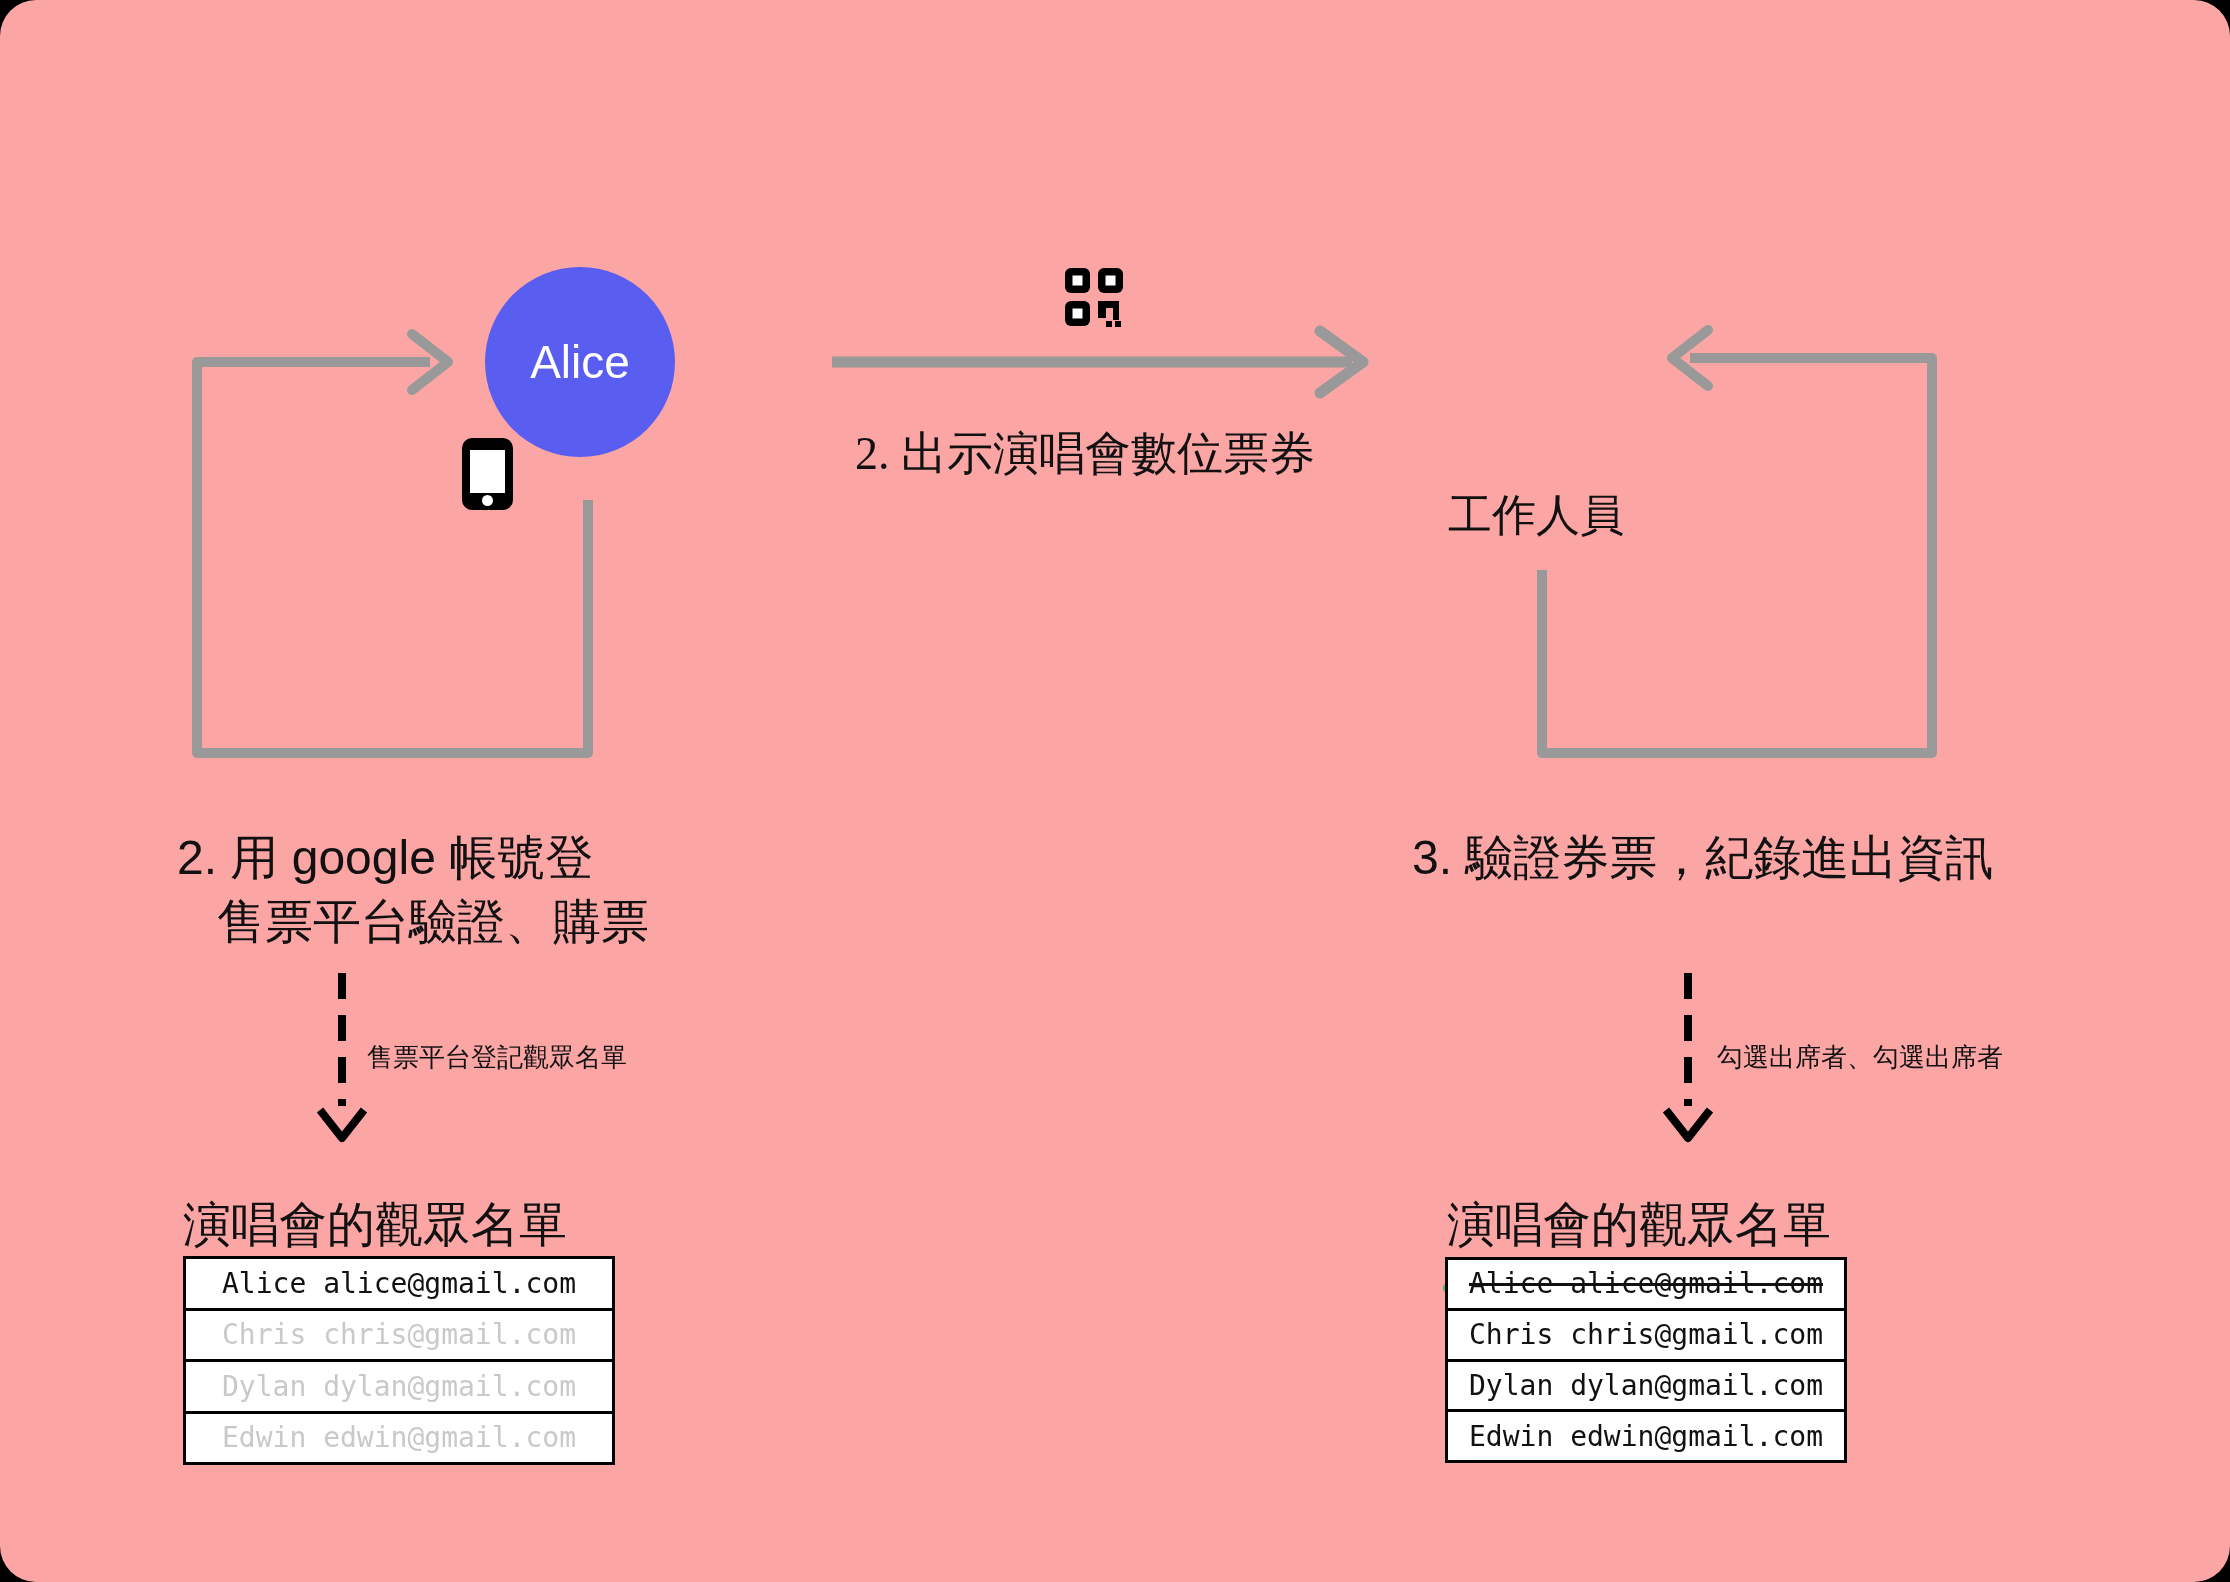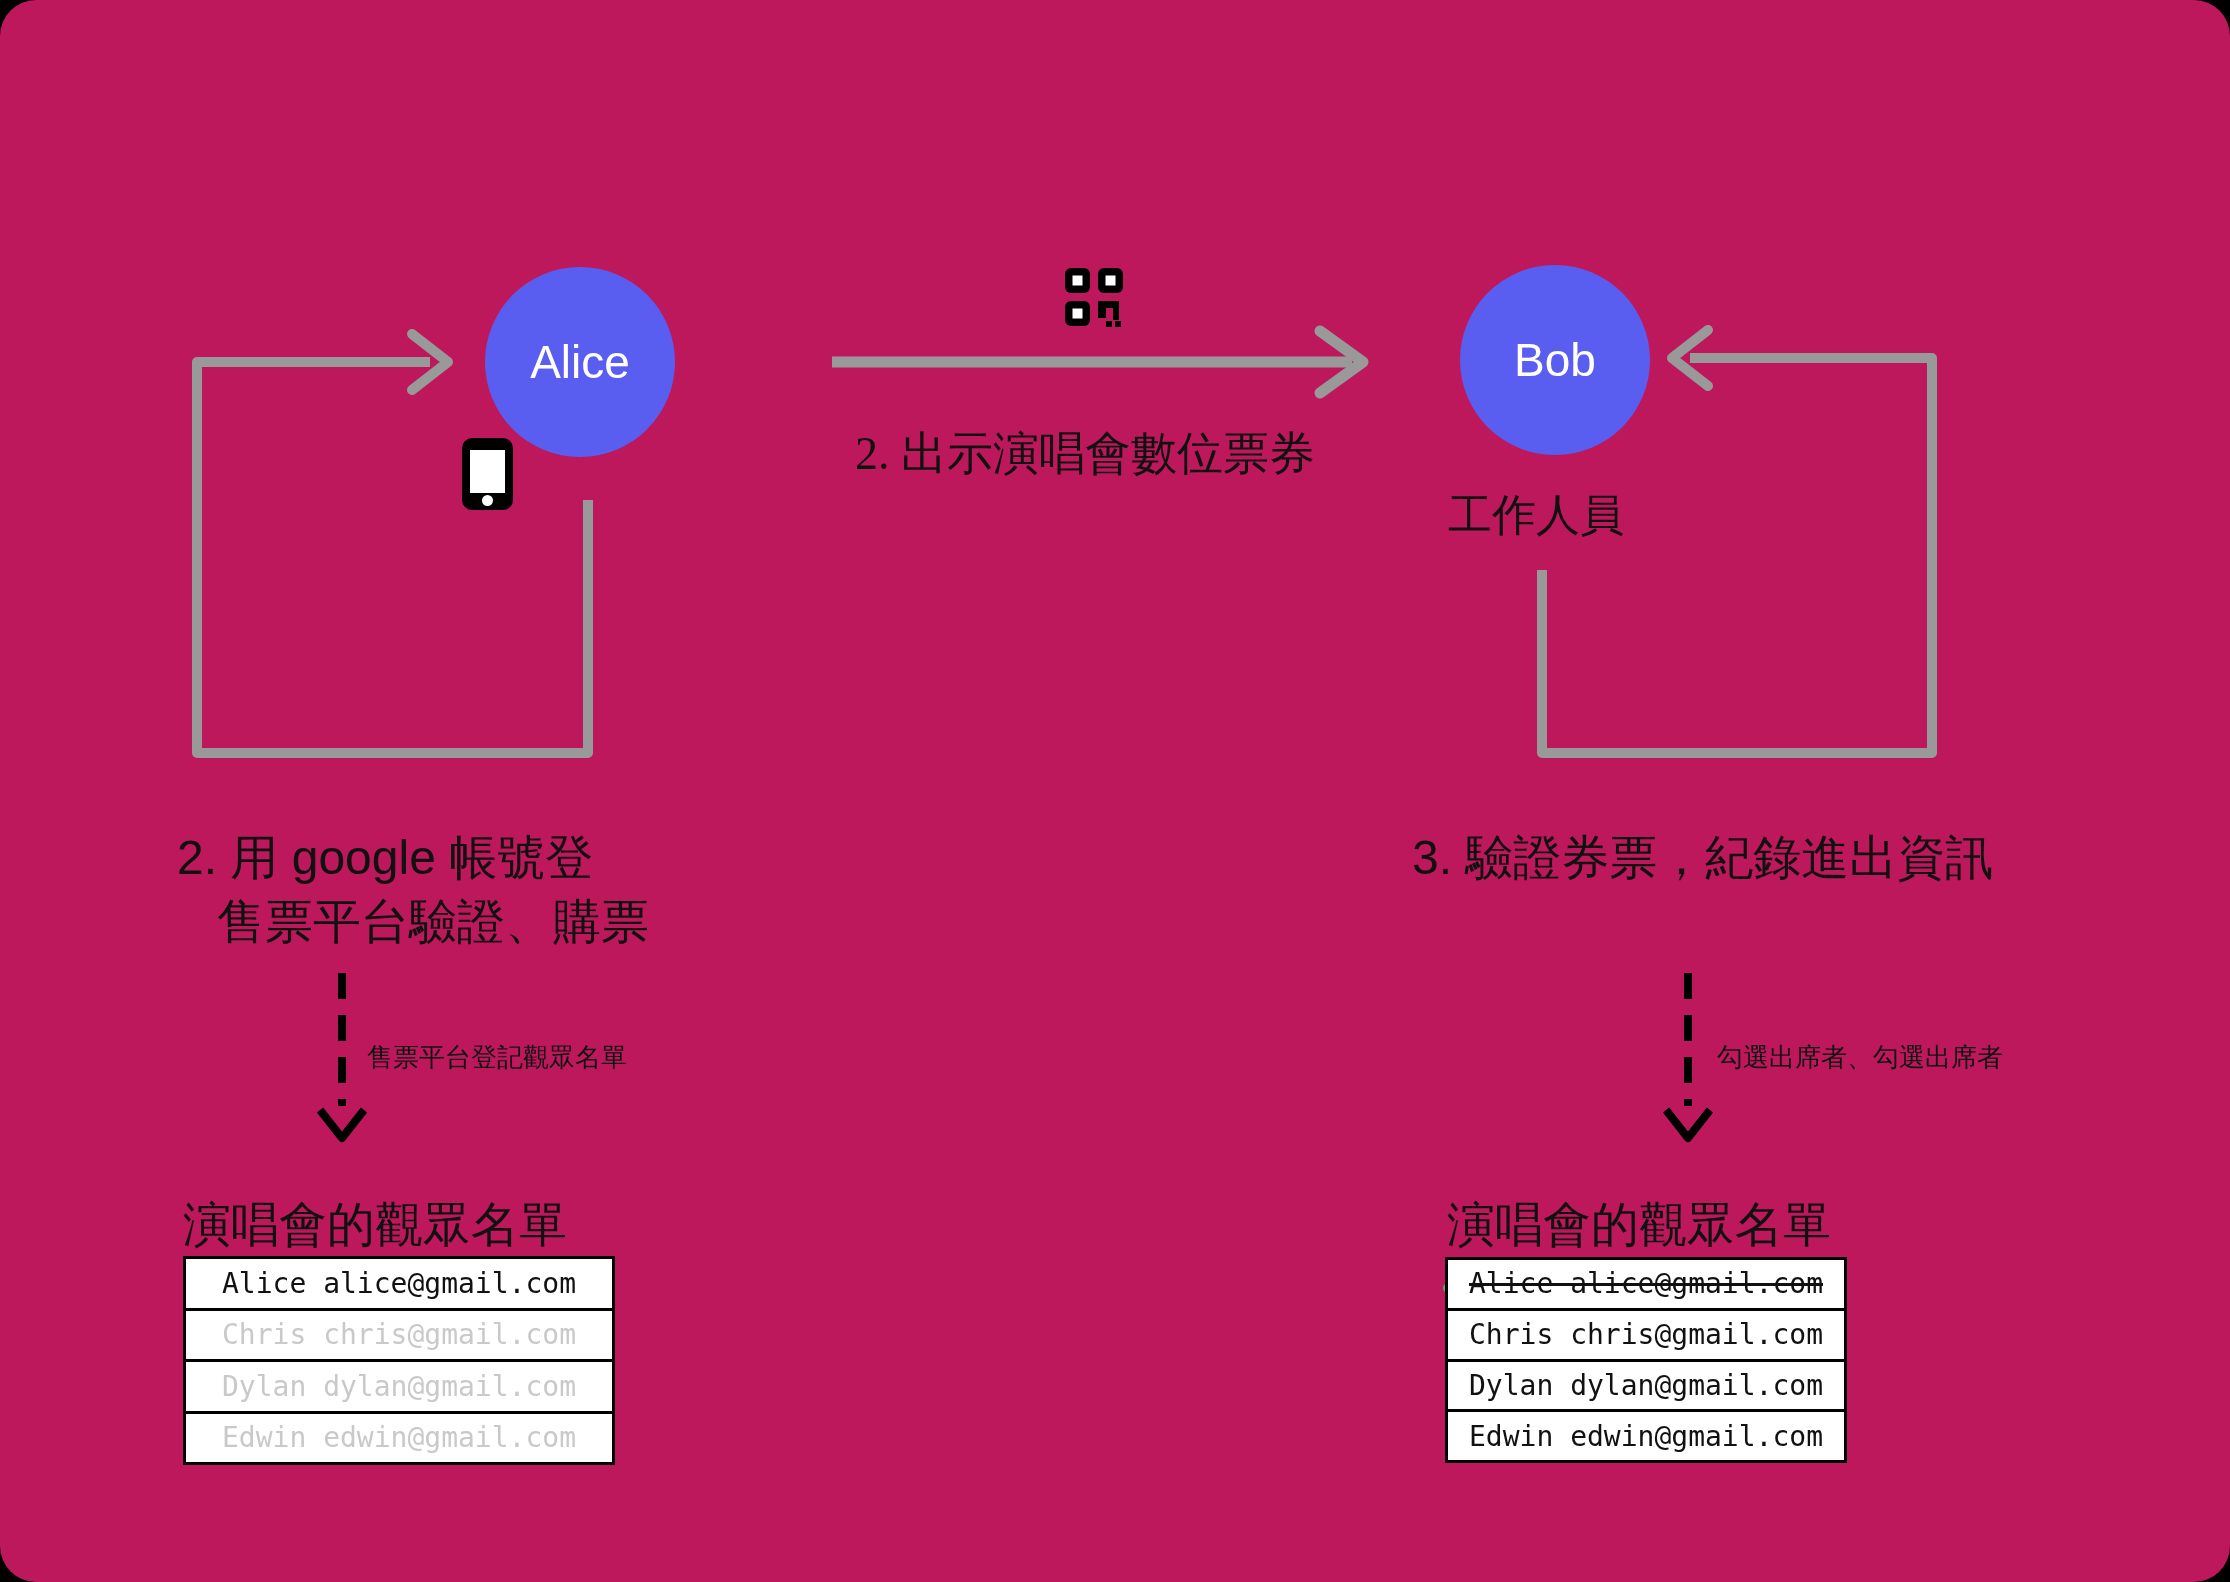--- a/index.html
+++ b/index.html
@@ -1,17 +1,17 @@
 <!DOCTYPE html>
 <html><head>
 <meta charset="utf-8">
 <style>
   html,body{margin:0;padding:0;background:#000;}
   .canvas{
-    position:relative;width:2230px;height:1582px;background:#be185d;
+    position:relative;width:2230px;height:1582px;background:#fca5a5;
     border-radius:36px;overflow:hidden;
     font-family:"Liberation Sans","DejaVu Sans",sans-serif;color:#111;
   }
   .abs{position:absolute;}
   svg.overlay{position:absolute;left:0;top:0;width:2230px;height:1582px;pointer-events:none;}
   .actor{
     width:190px;height:190px;border-radius:50%;
     display:flex;align-items:center;justify-content:center;
     color:#fff;font-size:46px;
   }
@@ -86,23 +86,20 @@
 
     <g>
       <polyline points="1448,1288 1463,1305 1491,1270" fill="none" stroke="#3dba5d" stroke-width="10" stroke-linecap="round" stroke-linejoin="round"></polyline>
     </g>
   </svg>
 
   <div class="actor abs" style="left:485px;top:267px;background:#5a5ef0;">
     <span>Alice</span>
   </div>
 
-  <div class="actor abs" style="left:1460px;top:265px;background:#5a5ef0;">
-    <span>Bob</span>
-  </div>
 
   <div class="role abs" style="left:1436px;top:486px;width:200px;">工作人員</div>
 
   <div class="step2 abs" style="left:855px;top:423px;">2. 出示演唱會數位票券</div>
 
   <div class="abs" style="left:177px;top:826px;">
     <div class="step">2. 用 google 帳號登</div>
     <div class="step indent2">售票平台驗證、購票</div>
   </div>
 

